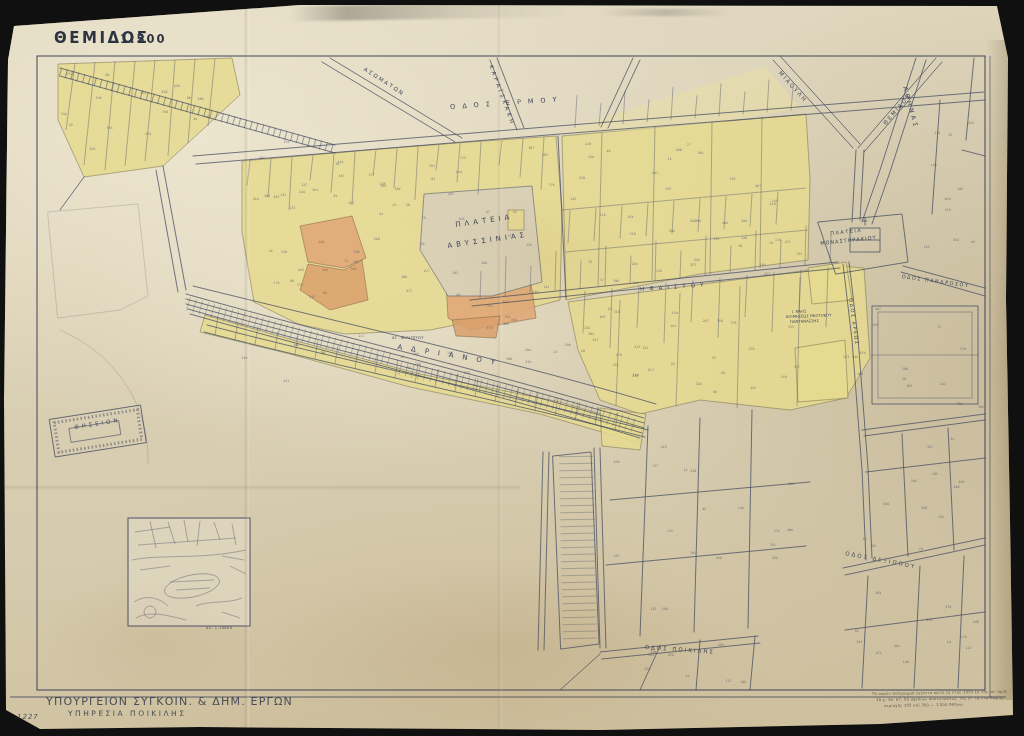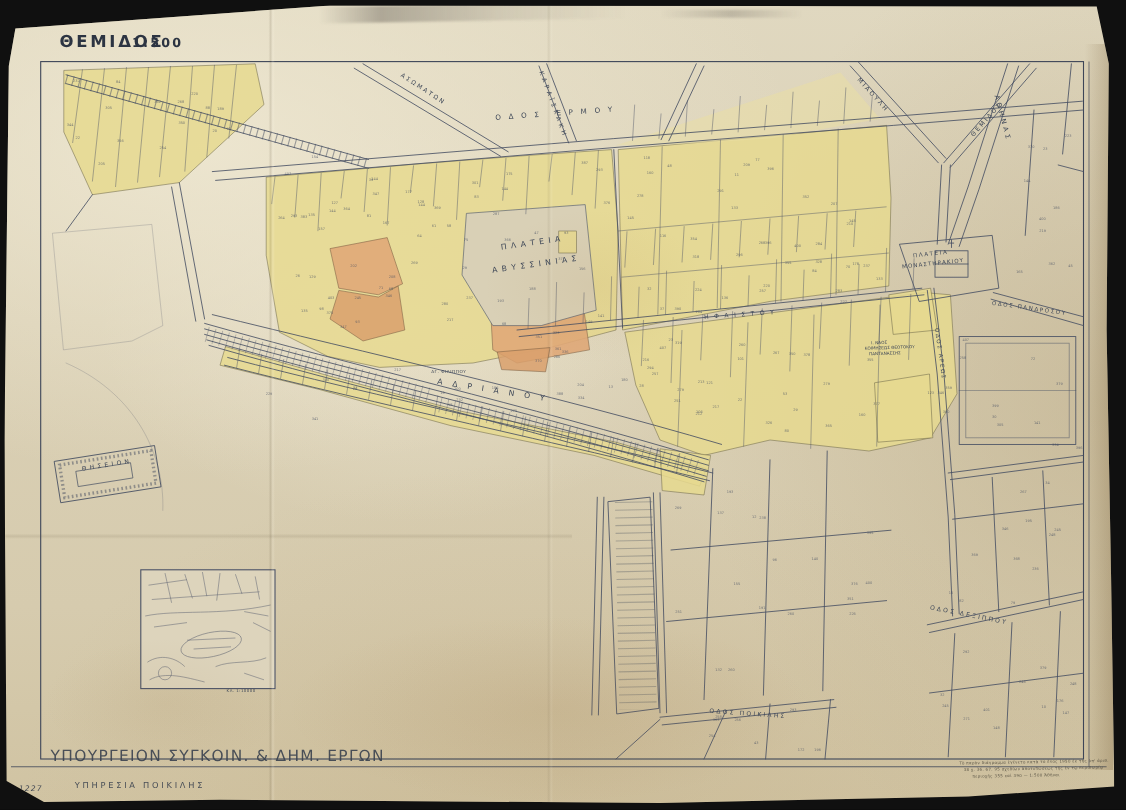--- a/index.html
+++ b/index.html
@@ -554,21 +554,21 @@
     <div class="lbl" style="left:853px;top:298px;font-size:5px;letter-spacing:1.5px;transform:rotate(82deg)">ΟΔΟΣ ΑΡΕΩΣ</div>
     <div class="lbl" style="left:846px;top:550px;font-size:5.5px;letter-spacing:2px;transform:rotate(11deg)">ΟΔΟΣ ΔΕΞΙΠΠΟΥ</div>
     <div class="lbl" style="left:645px;top:644px;font-size:5.5px;letter-spacing:2px;transform:rotate(4deg)">ΟΔΟΣ ΠΟΙΚΙΛΗΣ</div>
     <div class="lbl" style="left:74px;top:424px;font-size:5.5px;letter-spacing:3px;transform:rotate(-9deg)">ΘΗΣΕΙΟΝ</div>
     <div class="lbl" style="left:392px;top:336px;font-size:3.8px;letter-spacing:.5px">ΑΓ. ΦΙΛΙΠΠΟΥ</div>
     <div class="lbl" style="left:792px;top:310px;font-size:3.8px;transform:rotate(-2deg)">Ι. ΝΑΟΣ</div>
     <div class="lbl" style="left:786px;top:315px;font-size:3.8px;transform:rotate(-2deg)">ΚΟΙΜΗΣΕΩΣ ΘΕΟΤΟΚΟΥ</div>
     <div class="lbl" style="left:790px;top:320px;font-size:3.8px;transform:rotate(-2deg)">ΠΑΝΤΑΝΑΣΣΗΣ</div>
     <div class="lbl" style="left:206px;top:627px;font-size:3.6px;letter-spacing:.4px">ΚΛ. 1:10000</div>
 
-    <div class="lbl agency" style="left:46px;top:681px;font-size:14px;letter-spacing:1.2px">ΥΠΟΥΡΓΕΙΟΝ ΣΥΓΚΟΙΝ. &amp; ΔΗΜ. ΕΡΓΩΝ</div>
+    <div class="lbl agency" style="left:46px;top:696px;font-size:11px;letter-spacing:1.2px">ΥΠΟΥΡΓΕΙΟΝ ΣΥΓΚΟΙΝ. &amp; ΔΗΜ. ΕΡΓΩΝ</div>
     <div class="lbl agency" style="left:68px;top:710px;font-size:7.5px;letter-spacing:2.5px">ΥΠΗΡΕΣΙΑ ΠΟΙΚΙΛΗΣ</div>
     <div class="lbl agency" style="left:8px;top:714px;font-size:7px;letter-spacing:1px;font-style:italic">Δ 1227</div>
 
     <div class="lbl fine" style="left:872px;top:692px;font-size:3.6px;transform:rotate(-1deg)">Τὸ παρὸν διάγραμμα ἐγένετο κατὰ τὸ ἔτος 1950 ἐκ τῆς ὑπ' ἀριθ.</div>
     <div class="lbl fine" style="left:876px;top:698px;font-size:3.6px;transform:rotate(-1deg)">38 χ. 36. 67. 95 σχεδίων ἀποτυπώσεως τῆς ἐν τῷ περιθωρίῳ</div>
     <div class="lbl fine" style="left:884px;top:704px;font-size:3.6px;transform:rotate(-1deg)">περιοχῆς 355 καὶ 390 — 1:500 Ἀθῆναι</div>
   </div>
 </div>
 
 </body></html>

